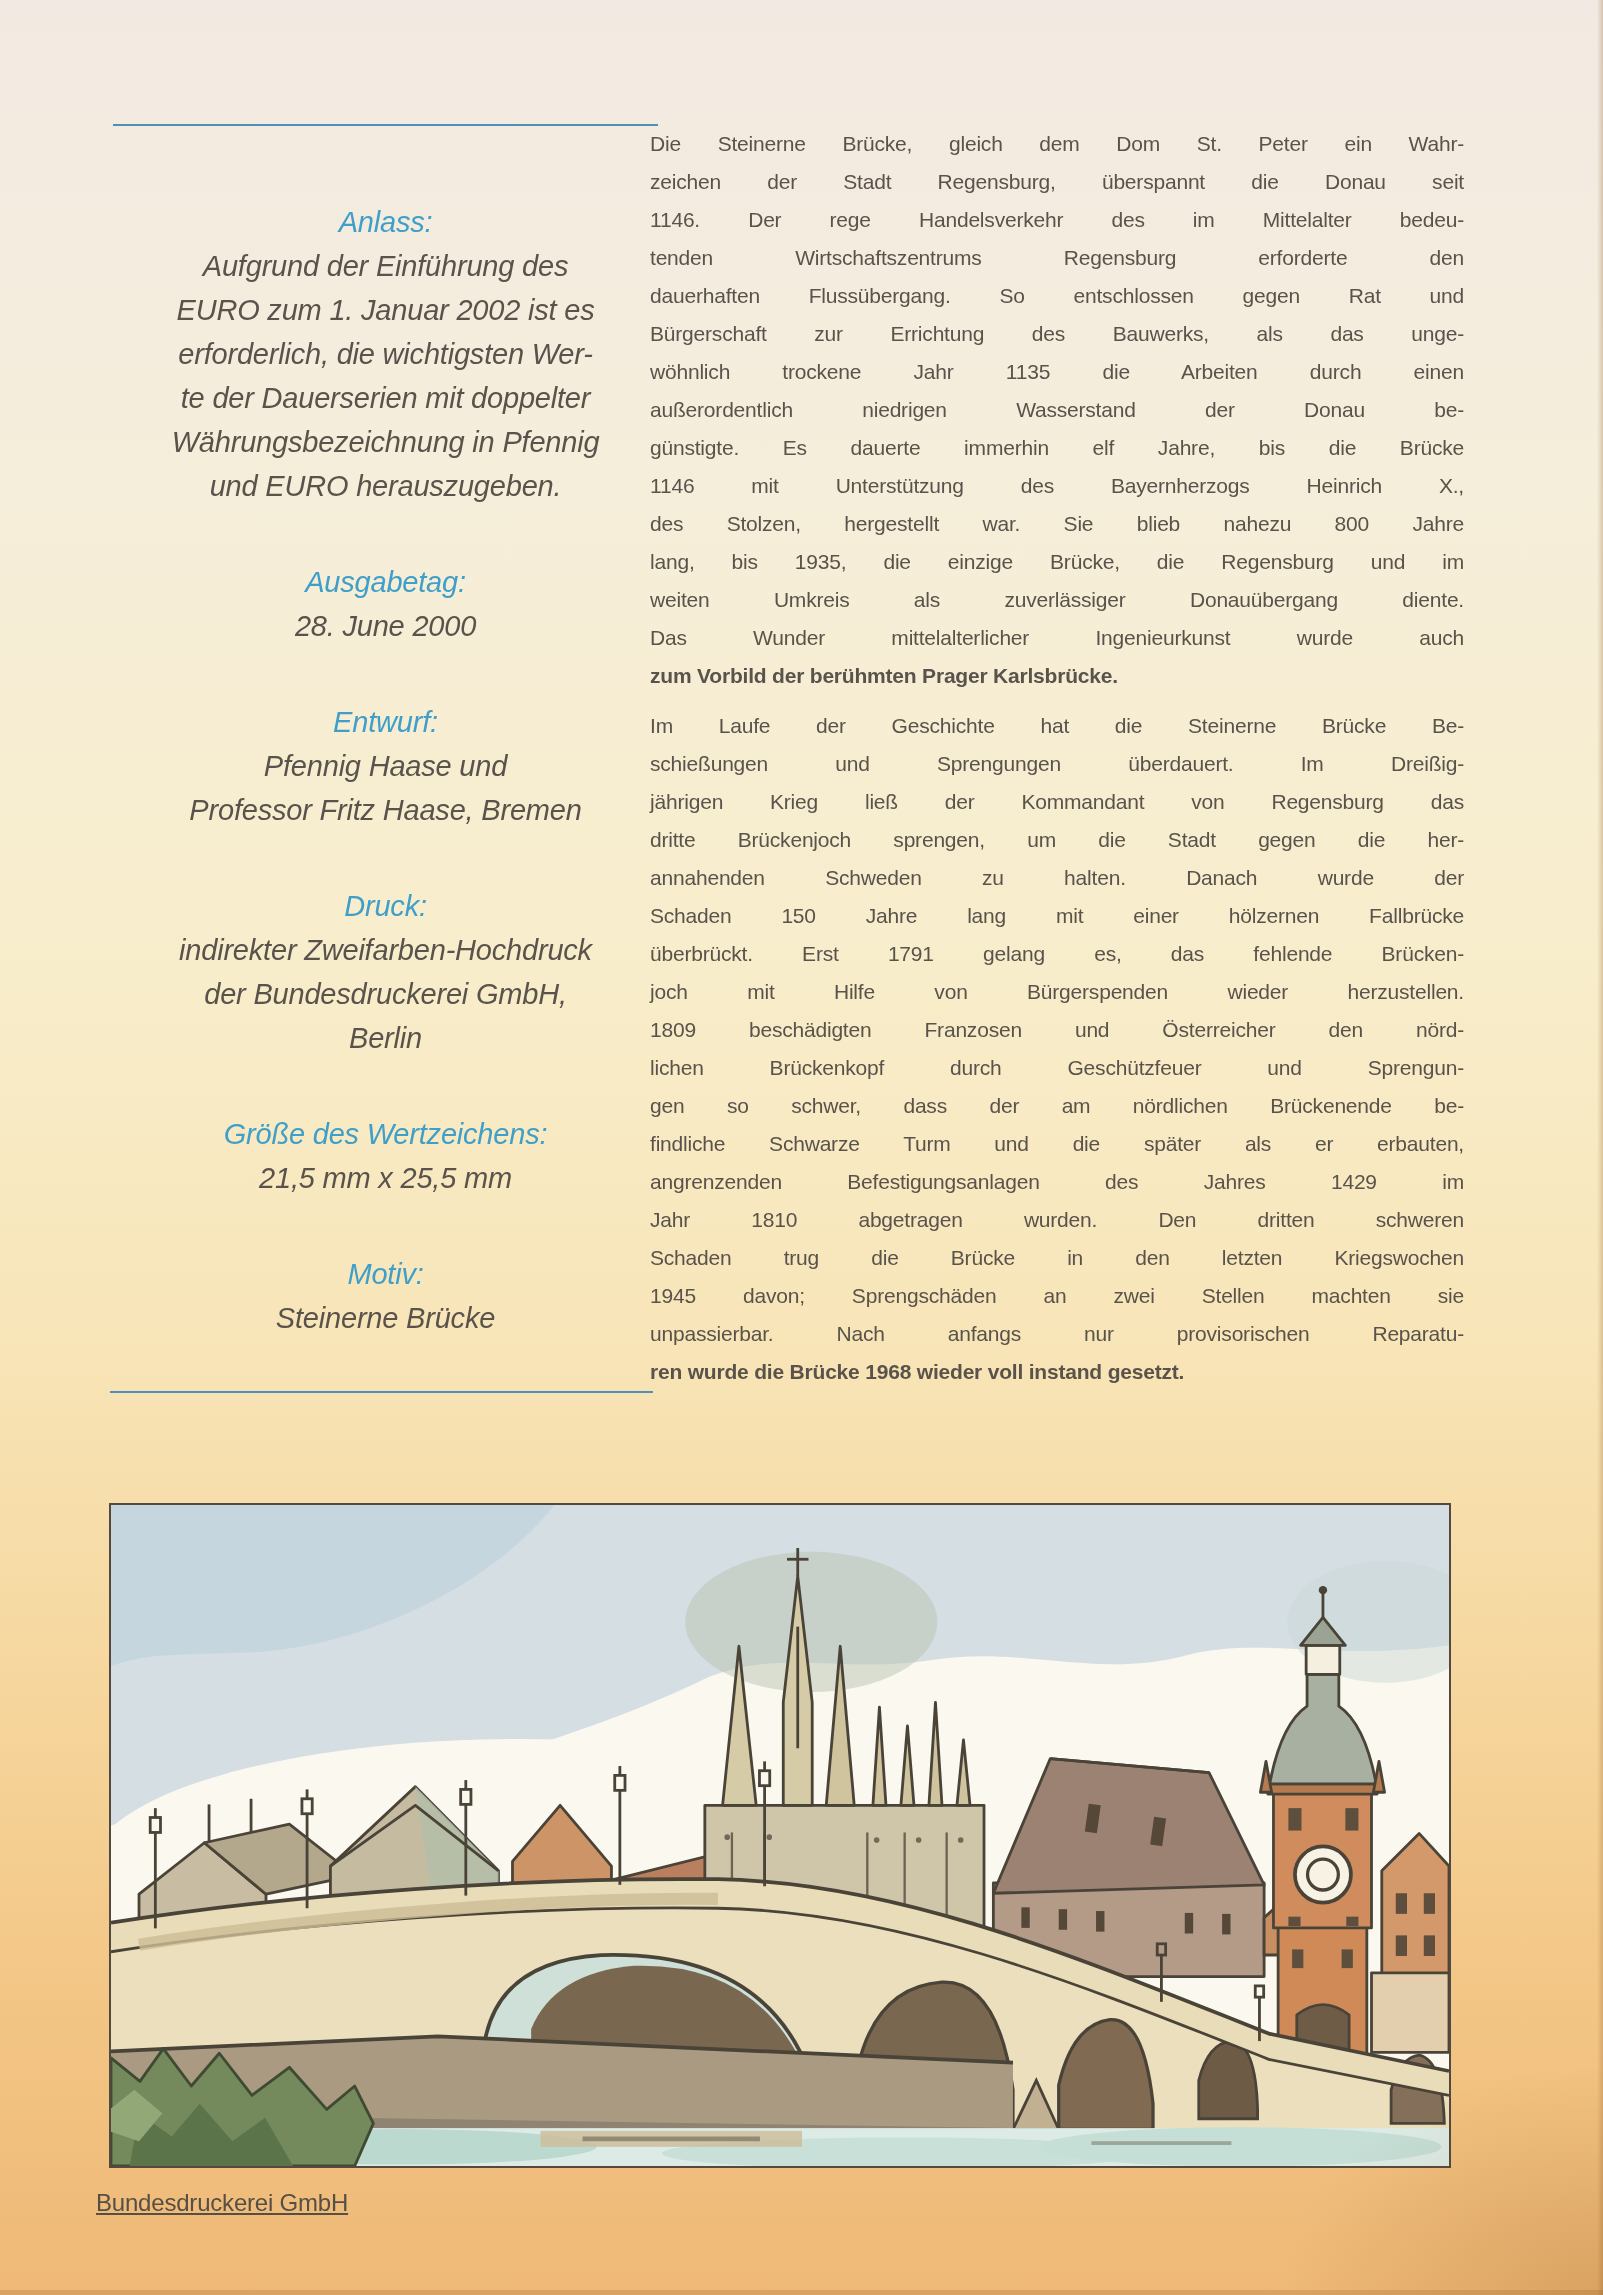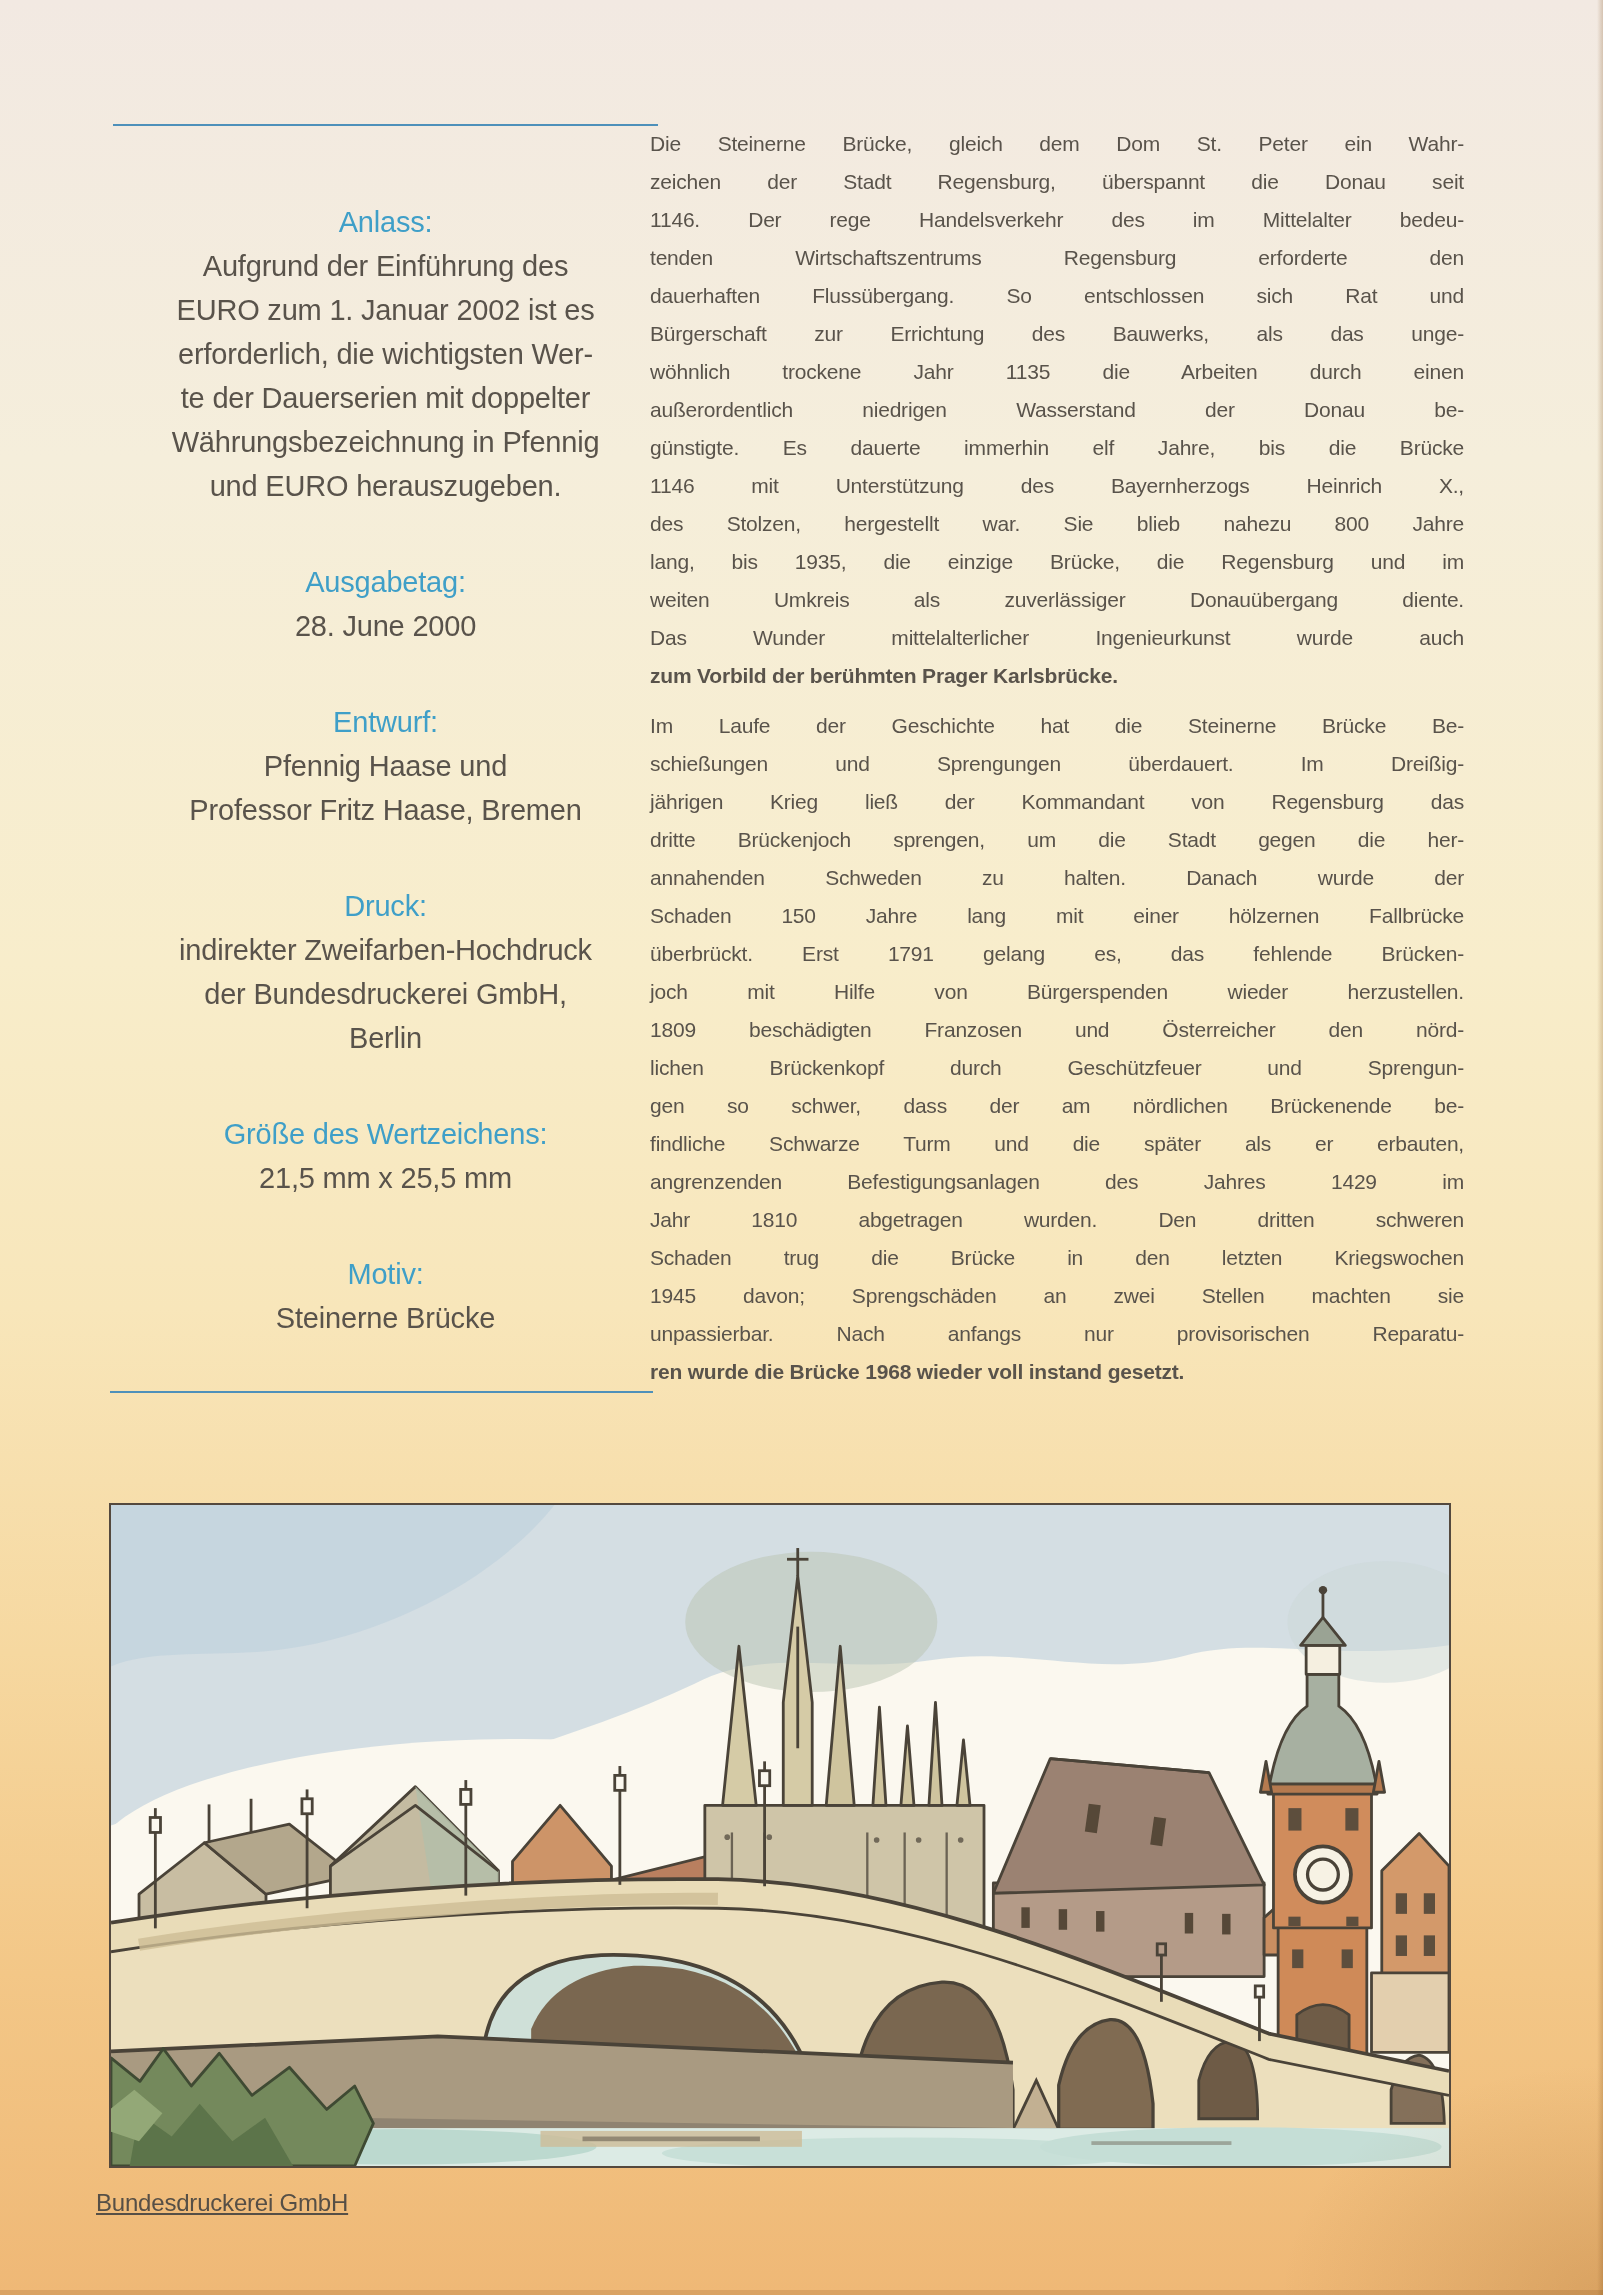--- a/index.html
+++ b/index.html
@@ -12,21 +12,21 @@
   .edge-bottom{position:absolute;left:0;bottom:0;width:100%;height:4.7px;background:rgba(121,74,23,0.18);}
   .corner-shade{position:absolute;right:0;bottom:0;width:327px;height:233px;
     background:radial-gradient(ellipse at 100% 100%,rgba(130,75,15,0.20),rgba(130,75,15,0) 70%);}
 
   .rule{position:absolute;height:2.3px;background:#4e90ba;}
   .rule.top{left:113px;top:124px;width:545px;}
   .rule.bottom{left:110px;top:1391px;width:543px;}
 
   .info-col{position:absolute;left:113px;top:200px;width:545px;text-align:center;
     color:#59534b;font-size:29px;line-height:44px;letter-spacing:-0.2px;}
-  .info-section{margin-bottom:52px;}
+  .info-section{margin-bottom:52px;font-style:italic;}
   .info-label{color:#3f9fc8;}
   .info-line{white-space:nowrap;}
 
   .article-col{position:absolute;left:650px;top:125px;width:814px;
     color:#59534b;font-size:21px;line-height:38px;letter-spacing:-0.2px;}
   .para{margin-bottom:12px;}
   .jline{text-align:justify;text-align-last:justify;white-space:normal;}
   .jline.last{text-align-last:left;font-weight:bold;}
 
   .illustration{position:absolute;left:109px;top:1503px;width:1342px;height:665px;
@@ -81,21 +81,21 @@
       </div>
   </div>
 
   <div class="article-col">
     <div>
         <div class="para">
           <div class="jline">Die Steinerne Brücke, gleich dem Dom St. Peter ein Wahr-</div>
           <div class="jline">zeichen der Stadt Regensburg, überspannt die Donau seit</div>
           <div class="jline">1146. Der rege Handelsverkehr des im Mittelalter bedeu-</div>
           <div class="jline">tenden Wirtschaftszentrums Regensburg erforderte den</div>
-          <div class="jline">dauerhaften Flussübergang. So entschlossen sich Rat und</div>
+          <div class="jline">dauerhaften Flussübergang. So entschlossen gegen Rat und</div>
           <div class="jline">Bürgerschaft zur Errichtung des Bauwerks, als das unge-</div>
           <div class="jline">wöhnlich trockene Jahr 1135 die Arbeiten durch einen</div>
           <div class="jline">außerordentlich niedrigen Wasserstand der Donau be-</div>
           <div class="jline">günstigte. Es dauerte immerhin elf Jahre, bis die Brücke</div>
           <div class="jline">1146 mit Unterstützung des Bayernherzogs Heinrich X.,</div>
           <div class="jline">des Stolzen, hergestellt war. Sie blieb nahezu 800 Jahre</div>
           <div class="jline">lang, bis 1935, die einzige Brücke, die Regensburg und im</div>
           <div class="jline">weiten Umkreis als zuverlässiger Donauübergang diente.</div>
           <div class="jline">Das Wunder mittelalterlicher Ingenieurkunst wurde auch</div>
           <div class="jline last">zum Vorbild der berühmten Prager Karlsbrücke.</div>

